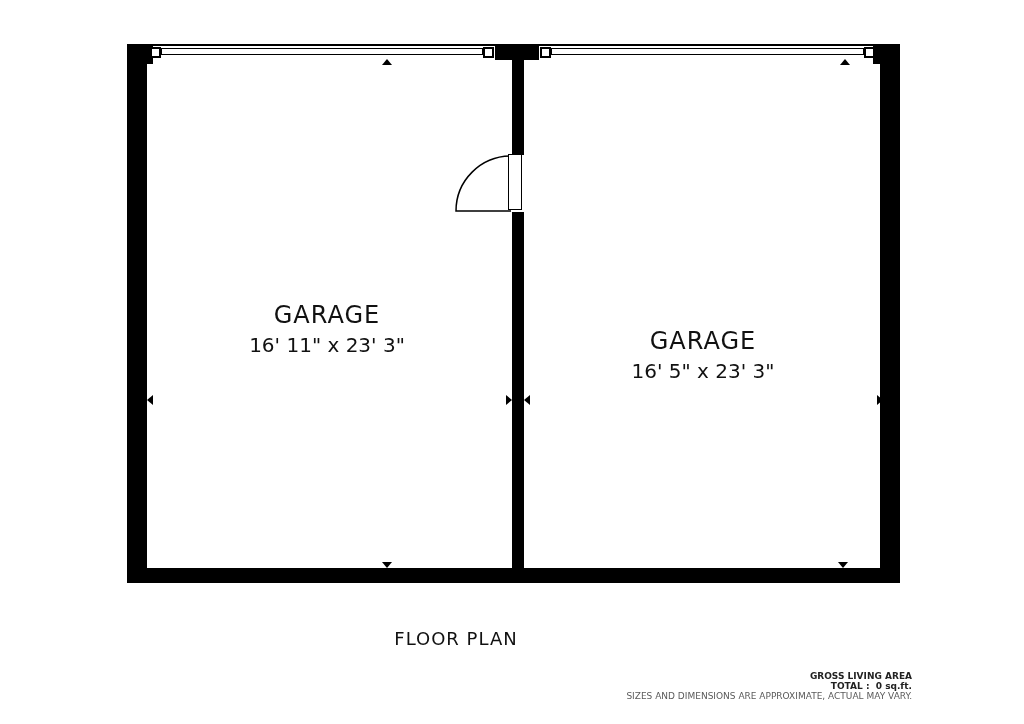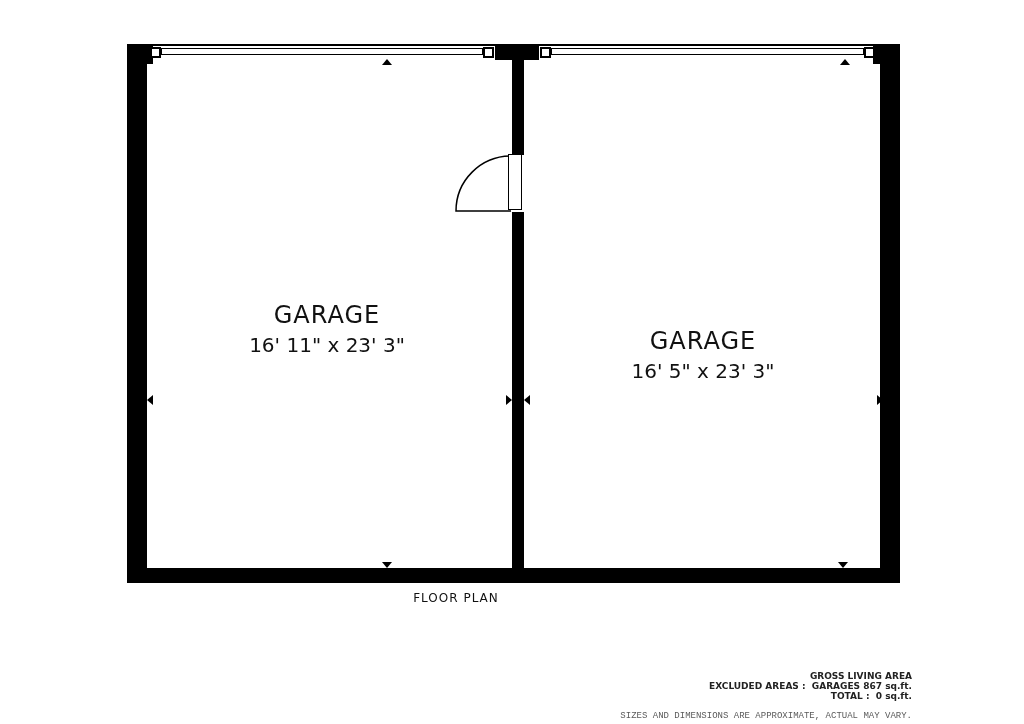--- a/index.html
+++ b/index.html
@@ -17,26 +17,26 @@
   .tri{position:absolute;width:0;height:0;}
   .tri-up{border-left:5px solid transparent;border-right:5px solid transparent;border-bottom:6px solid #000;}
   .tri-down{border-left:5px solid transparent;border-right:5px solid transparent;border-top:6px solid #000;}
   .tri-left{border-top:5px solid transparent;border-bottom:5px solid transparent;border-right:6px solid #000;}
   .tri-right{border-top:5px solid transparent;border-bottom:5px solid transparent;border-left:6px solid #000;}
   
   .room-label{position:absolute;width:240px;text-align:center;}
   .room-name{font-size:24px;letter-spacing:1px;color:#111;}
   .room-dims{font-size:20px;margin-top:4px;color:#111;}
   
-  .plan-title{position:absolute;left:0;right:0;top:591px;text-align:center;font-size:12px;
+  .plan-title{position:absolute;left:0;right:0;top:628px;text-align:center;font-size:18px;
               letter-spacing:1px;color:#111;}
   
   .footer{position:absolute;left:0;right:0;top:671px;text-align:right;line-height:10px;}
   .footer .strong-line{font-size:9px;font-weight:bold;color:#222;white-space:pre;}
-  .footer .disclaimer{font-size:9px;color:#5a5a5a;margin-top:10px;white-space:pre;font-family:Liberation Mono, monospace;}
+  .footer .disclaimer{font-size:9px;color:#5a5a5a;margin-top:0;white-space:pre;}
   
   .brand{position:absolute;left:860px;top:678px;display:flex;align-items:center;}
   .brand-text{font-family:"Liberation Serif","DejaVu Serif",serif;font-size:21px;color:#1a1a1a;margin-left:6px;}
   .brand-reg{font-family:"Liberation Serif","DejaVu Serif",serif;font-size:9px;color:#1a1a1a;vertical-align:9px;}
 </style>
 </head>
 <body>
 
 <div class="canvas">
 
@@ -77,19 +77,18 @@
   </div>
   <div class="room-label" style="left:583px;top:327px;">
     <div class="room-name">GARAGE</div>
     <div class="room-dims">16' 5" x 23' 3"</div>
   </div>
 
   <div class="plan-title">FLOOR PLAN</div>
 
   <div class="footer">
     <div class="strong-line">GROSS LIVING AREA</div>
-    <div class="strong-line">EXCLUDED AREAS :  GARAGES 867 sq.ft.</div>
     <div class="strong-line">TOTAL :  0 sq.ft.</div>
     <div class="disclaimer">SIZES AND DIMENSIONS ARE APPROXIMATE, ACTUAL MAY VARY.</div>
   </div>
 
 
 </div>
 
 </body></html>

